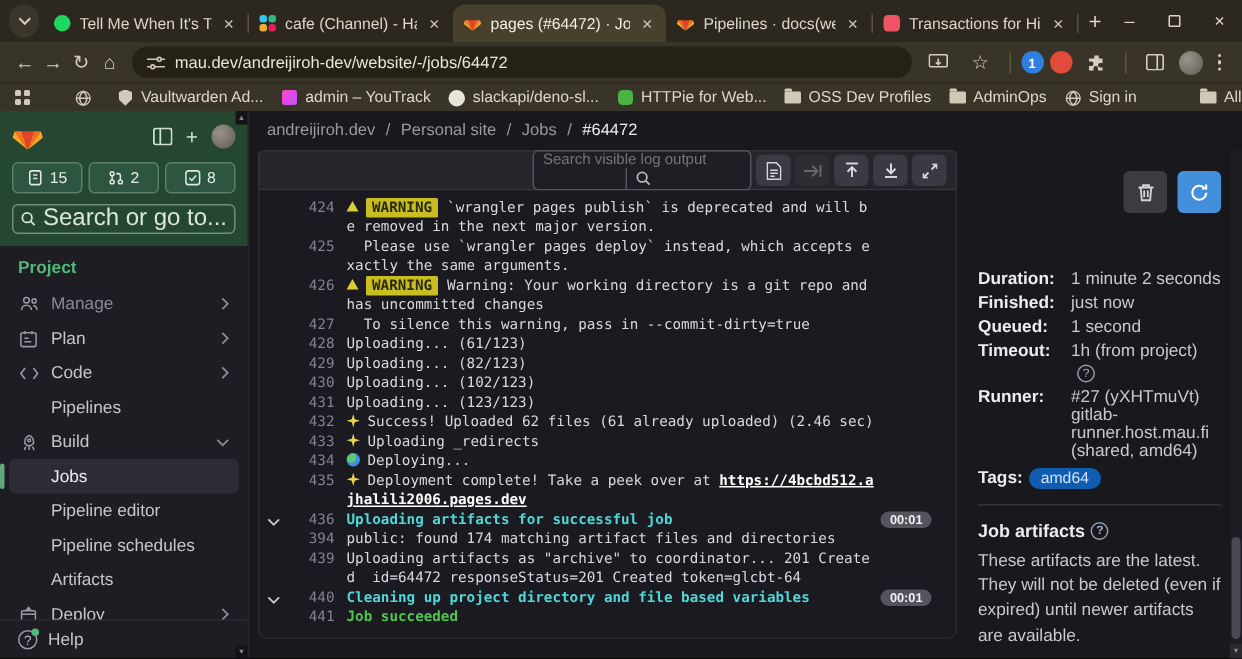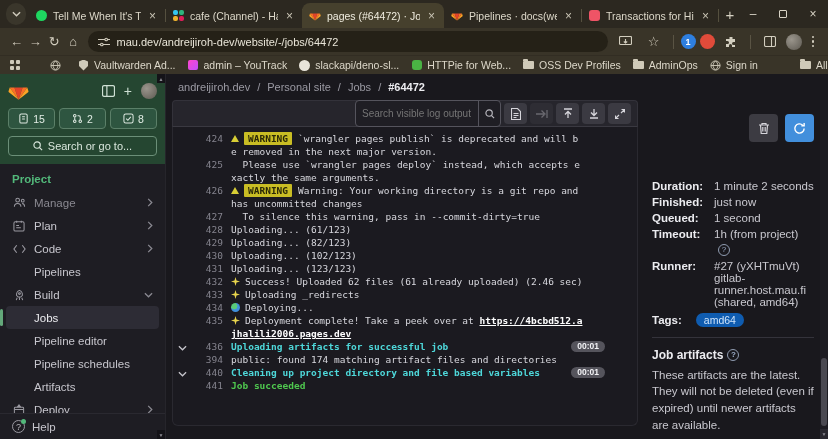--- a/index.html
+++ b/index.html
@@ -54,50 +54,50 @@
   .sidebar{width:166px;flex:none;background:#1e1d23;position:relative;display:flex;flex-direction:column;border-right:1px solid #26252b;}
   .sb-top{background:#254631;padding:5px 8px 8px;}
   .sb-logo-row{display:flex;align-items:center;height:24px;}
   .sb-logo{width:21px;height:20px;}
   .sb-top-ics{margin-left:auto;display:flex;align-items:center;gap:9px;color:#cfe0d4;}
   .sb-plus{font-size:14px;line-height:1;}
   .counters{display:flex;gap:4px;margin-top:5px;}
   .counter-pill{flex:1;height:21px;background:#2e5540;border:1px solid #5b7f68;border-radius:4px;
     display:flex;align-items:center;justify-content:center;gap:4px;color:#e2ede5;font-size:10.5px;}
   .sb-search{margin-top:7px;height:20px;border:1px solid #6b8f78;border-radius:4px;background:#29492f00;
-    display:flex;align-items:center;justify-content:center;gap:5px;color:#d9e6dc;font-size:11px;}
+    display:flex;align-items:center;justify-content:center;gap:5px;color:#d9e6dc;font-size:16px;}
   .sb-section{padding:9px 12px 4px;font-size:11.5px;font-weight:bold;color:#52b87a;}
   .sb-nav{flex:1;padding:2px 6px;position:relative;overflow:hidden;}
   .nav-item{display:flex;align-items:center;height:23px;padding:0 6px;border-radius:4px;
     color:#c7c6cd;font-size:11.5px;gap:8px;position:relative;}
   .nav-item .nav-icon{width:14px;height:14px;color:#9a99a1;display:flex;align-items:center;justify-content:center;}
   .nav-item.dim{color:#8a8991;}
   .nav-item.sub{padding-left:28px;}
   .nav-item.active{background:#2d2c35;color:#ececf0;}
   .nav-item.active:before{content:"";position:absolute;left:-6px;top:3px;bottom:3px;width:3px;border-radius:2px;background:#63a87a;}
   .nav-chevron{margin-left:auto;color:#8a8991;display:flex;}
   .sb-scroll{position:absolute;right:0;top:0;bottom:0;width:8px;}
   .sb-scroll .arr{position:absolute;right:0;width:8px;height:9px;background:#141318;color:#8b8a92;
     font-size:5px;display:flex;align-items:center;justify-content:center;}
   .sb-help{border-top:1px solid #2a2930;height:26px;display:flex;align-items:center;gap:7px;padding:0 12px;font-size:11.5px;color:#c7c6cd;}
   .help-q{width:13px;height:13px;border:1.2px solid #9a99a1;border-radius:50%;font-size:9px;display:flex;align-items:center;justify-content:center;color:#b9b8bf;position:relative;}
   .help-q.badged:after{content:"";position:absolute;top:-2px;right:-2px;width:5px;height:5px;border-radius:50%;background:#52b87a;}
 
   
   .main{flex:1;display:flex;flex-direction:column;min-width:0;position:relative;}
   .breadcrumb{height:26px;display:flex;align-items:center;padding:0 12px;font-size:11px;color:#9a99a2;gap:7px;}
-  .crumb-cur{color:#ececf0;font-weight:bold;}
+  .crumb-cur{color:#ececf0;font-weight:normal;}
   .content{flex:1;display:flex;min-height:0;position:relative;}
 
   
   .log-col{width:466px;flex:none;display:flex;flex-direction:column;margin-left:6px;}
   .log-toolbar{height:27px;background:#26252c;border:1px solid #33323a;border-bottom:1px solid #3a3941;
     border-radius:4px 4px 0 0;display:flex;align-items:center;justify-content:flex-end;padding:0 6px;gap:3px;}
   .log-search{width:146px;height:27px;background:#1f1e24;border:1px solid #55545d;border-radius:4px;
-    display:flex;align-items:center;overflow:hidden;}
+    display:flex;align-items:center;overflow:hidden;flex-direction:column;}
   .log-search input{flex:1;min-width:0;background:transparent;border:0;outline:0;color:#bdbcc3;
     font-size:10px;padding:0 6px;font-family:"Liberation Sans",sans-serif;}
   .log-search .mag{width:22px;height:100%;border-left:1px solid #55545d;display:flex;align-items:center;justify-content:center;color:#b9b8bf;}
   .log-btn{width:23px;height:21px;background:#3b3a42;border-radius:4px;display:flex;align-items:center;justify-content:center;color:#d6d5db;}
   .log-btn.disabled{opacity:.38;}
   .log-body{flex:1;background:#1b1a20;border:1px solid #2a2930;border-top:0;border-radius:0 0 6px 6px;
     padding:5px 8px 6px 2px;font-family:"DejaVu Sans Mono",monospace;font-size:9.5px;line-height:13px;
     color:#d8d8de;overflow:hidden;margin-bottom:13px;}
   .log-line{display:grid;grid-template-columns:14px 26px 1fr;column-gap:8px;position:relative;}
   .lcollapse{display:flex;align-items:center;justify-content:center;color:#c6c5cc;padding-top:2px;}
@@ -105,35 +105,35 @@
   .ltext{white-space:pre-wrap;word-break:break-all;padding-right:46px;}
   .log-line.section .ltext{color:#4ed8da;font-weight:bold;}
   .log-line.success .ltext{color:#4fc74f;font-weight:bold;}
   .warn-tri{display:inline-block;width:0;height:0;border-left:4px solid transparent;border-right:4px solid transparent;
     border-bottom:7px solid #d8ce35;margin-right:5px;}
   .warn-badge{display:inline-block;background:#c9bd24;color:#2a2807;font-weight:bold;padding:0 4px;margin-right:6px;border-radius:1px;}
   .log-ic{display:inline-block;vertical-align:-1px;margin-right:5px;}
   .spark{width:9px;height:9px;background:#e8d44d;clip-path:polygon(50% 0,61% 39%,100% 50%,61% 61%,50% 100%,39% 61%,0 50%,39% 39%);}
   .globe-ic{width:9px;height:9px;border-radius:50%;background:radial-gradient(circle at 35% 35%,#59c97a 0 38%,#3f8fdc 42%);}
   .log-link{color:#ffffff;font-weight:bold;text-decoration:underline;}
-  .dur-pill{position:absolute;right:24px;top:1px;background:#55545c;color:#f2f2f5;border-radius:7px;
+  .dur-pill{position:absolute;right:8px;top:1px;background:#55545c;color:#f2f2f5;border-radius:7px;
     font-size:8.5px;line-height:11px;padding:0 6px;font-family:"Liberation Sans",sans-serif;font-weight:bold;}
 
   
   .details{flex:1;min-width:0;padding:14px 14px 0 14px;font-size:11.5px;overflow:hidden;}
   .d-actions{display:flex;justify-content:flex-end;gap:7px;}
   .icon-btn{width:29px;height:28px;border-radius:4px;display:flex;align-items:center;justify-content:center;}
   .icon-btn.trash{background:#3c3b42;color:#d6d5db;}
   .icon-btn.retry{background:#428fdc;color:#fff;}
   .d-rows{margin-top:38px;display:grid;grid-template-columns:58px 1fr;row-gap:4px;column-gap:4px;}
   .d-label{font-weight:bold;color:#ececf0;white-space:nowrap;}
   .d-value{color:#c9c8cf;}
   .q-ic{display:inline-flex;width:12px;height:12px;border:1.2px solid #8f9bb0;border-radius:50%;color:#9fb0cc;
     font-size:8px;align-items:center;justify-content:center;vertical-align:-2px;margin-left:4px;}
-  .tags-row{margin-top:5px;display:flex;align-items:center;gap:14px;}
+  .tags-row{margin-top:5px;display:flex;align-items:center;gap:4px;}
   .tag-pill{background:#0f5cb0;color:#cfe4fb;border-radius:8px;padding:1px 8px;font-size:10.5px;text-align:center;}
   .d-hr{border:0;border-top:1px solid #34333b;margin:10px 0;}
   .d-h{font-size:12px;font-weight:bold;display:flex;align-items:center;}
   .d-desc{margin-top:5px;color:#c9c8cf;line-height:1.45;}
 
   
   .v-scroll{position:absolute;right:0;top:0;bottom:0;width:8px;background:#1d1c22;}
   .v-thumb{position:absolute;right:1px;width:6px;border-radius:3px;background:#4a4951;top:258px;height:68px;}
   .v-arrow{position:absolute;right:0;bottom:0;width:8px;height:10px;background:#2a2930;color:#8b8a92;
     font-size:5px;display:flex;align-items:center;justify-content:center;}
@@ -619,20 +619,25 @@
                 </span>
     <span class="lnum">436</span>
     <span class="ltext">Uploading artifacts for successful job</span>
   <span class="dur-pill">00:01</span>
               </div>
               <div class="log-line plain">
     <span class="lcollapse"></span>
     <span class="lnum">394</span>
     <span class="ltext">public: found 174 matching artifact files and directories</span>
   </div>
+              <div class="log-line plain">
+    <span class="lcollapse"></span>
+    <span class="lnum">439</span>
+    <span class="ltext">Uploading artifacts as "archive" to coordinator... 201 Created  id=64472 responseStatus=201 Created token=glcbt-64</span>
+  </div>
               <div class="log-line section">
     <span class="lcollapse">
                   <svg width="9" height="6" viewBox="0 0 10 6">
                     <path d="M1 1l4 4 4-4" stroke="currentColor" stroke-width="1.4" fill="none"></path>
                   </svg>
                 </span>
     <span class="lnum">440</span>
     <span class="ltext">Cleaning up project directory and file based variables</span>
   <span class="dur-pill">00:01</span>
               </div>

